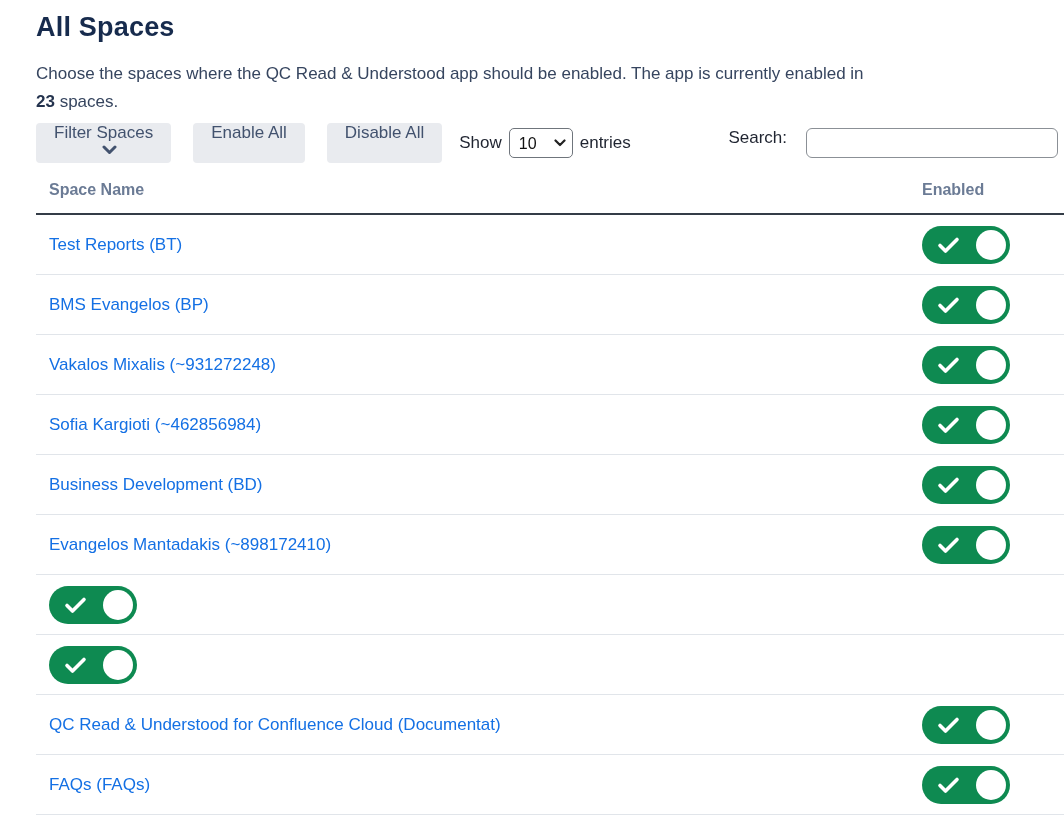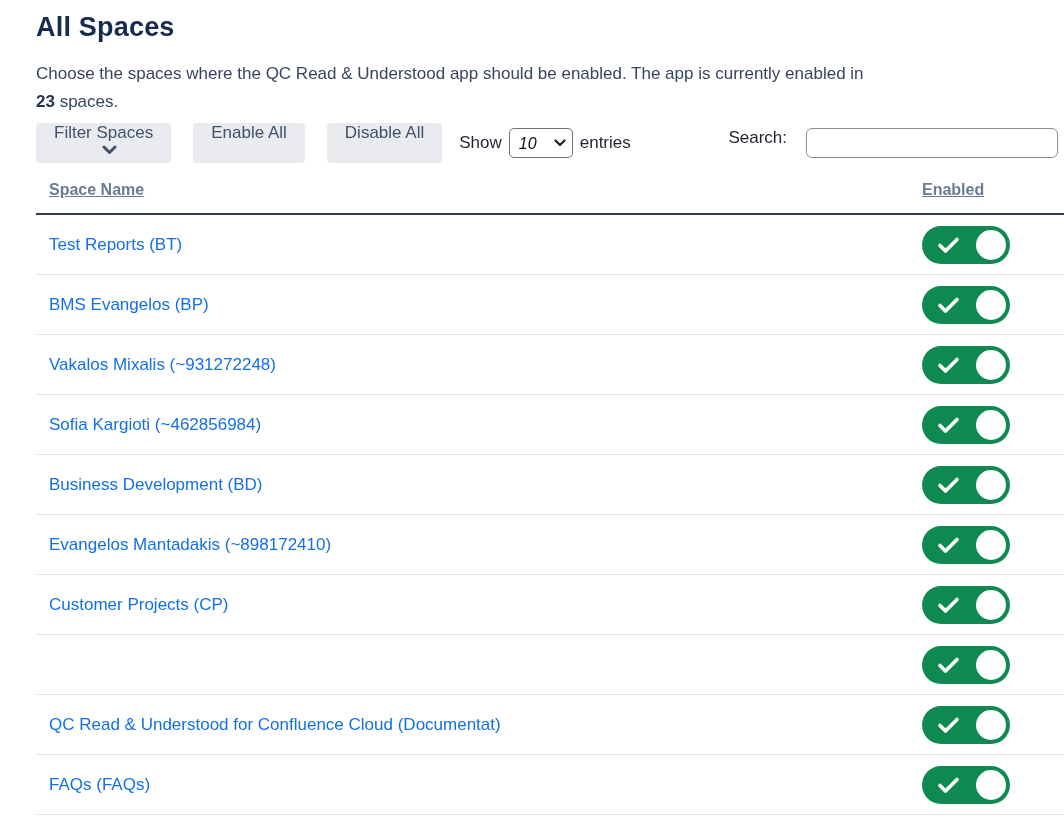--- a/index.html
+++ b/index.html
@@ -61,21 +61,20 @@
   .entries-select {
     width: 64px; height: 30px;
     font-family: "Liberation Sans", sans-serif;
     font-size: 16px;
     color: #111;
     padding: 0 20px 0 9px;
     border: 1px solid #6f757c;
     border-radius: 5px;
     background: #fff;
     appearance: none;
-    font-style: italic;
     -webkit-appearance: none;
   }
   .select-wrap .sel-chev {
     position: absolute; right: 7px; top: 50%;
     transform: translateY(-50%);
     pointer-events: none;
   }
 
   .search-group {
     margin-left: auto;
@@ -99,32 +98,30 @@
   .spaces-table { margin-top: 4px; }
   .thead {
     display: flex;
     align-items: center;
     height: 48px;
     padding-left: 13px;
     border-bottom: 2px solid #343c47;
     color: #6b7b95;
     font-size: 16px;
     font-weight: 600;
-    text-decoration: underline;
   }
   .c1 { flex: 1; min-width: 0; }
   .c2 { width: 142px; }
 
   .trow {
     display: flex;
     align-items: center;
     height: 60px;
     padding-left: 13px;
     border-bottom: 1px solid #e1e5ea;
-    justify-content: flex-end;
   }
   .space-link {
     font-size: 17px;
     color: #1470e4;
     text-decoration: none;
     cursor: pointer;
   }
 
   .toggle {
     position: relative;
@@ -258,21 +255,20 @@
           <div class="c2">
             <div class="toggle on">
               <svg class="check" width="23" height="17" viewBox="0 0 23 17">
                 <polyline points="3,9 8.5,14.5 20,3" fill="none" stroke="#ffffff" stroke-width="3.6" stroke-linecap="round" stroke-linejoin="round"></polyline>
               </svg>
               <span class="knob"></span>
             </div>
           </div>
         </div>
         <div class="trow">
-          <div class="c1"><a class="space-link" href="#">Customer Projects (CP)</a></div>
           <div class="c2">
             <div class="toggle on">
               <svg class="check" width="23" height="17" viewBox="0 0 23 17">
                 <polyline points="3,9 8.5,14.5 20,3" fill="none" stroke="#ffffff" stroke-width="3.6" stroke-linecap="round" stroke-linejoin="round"></polyline>
               </svg>
               <span class="knob"></span>
             </div>
           </div>
         </div>
         <div class="trow">

